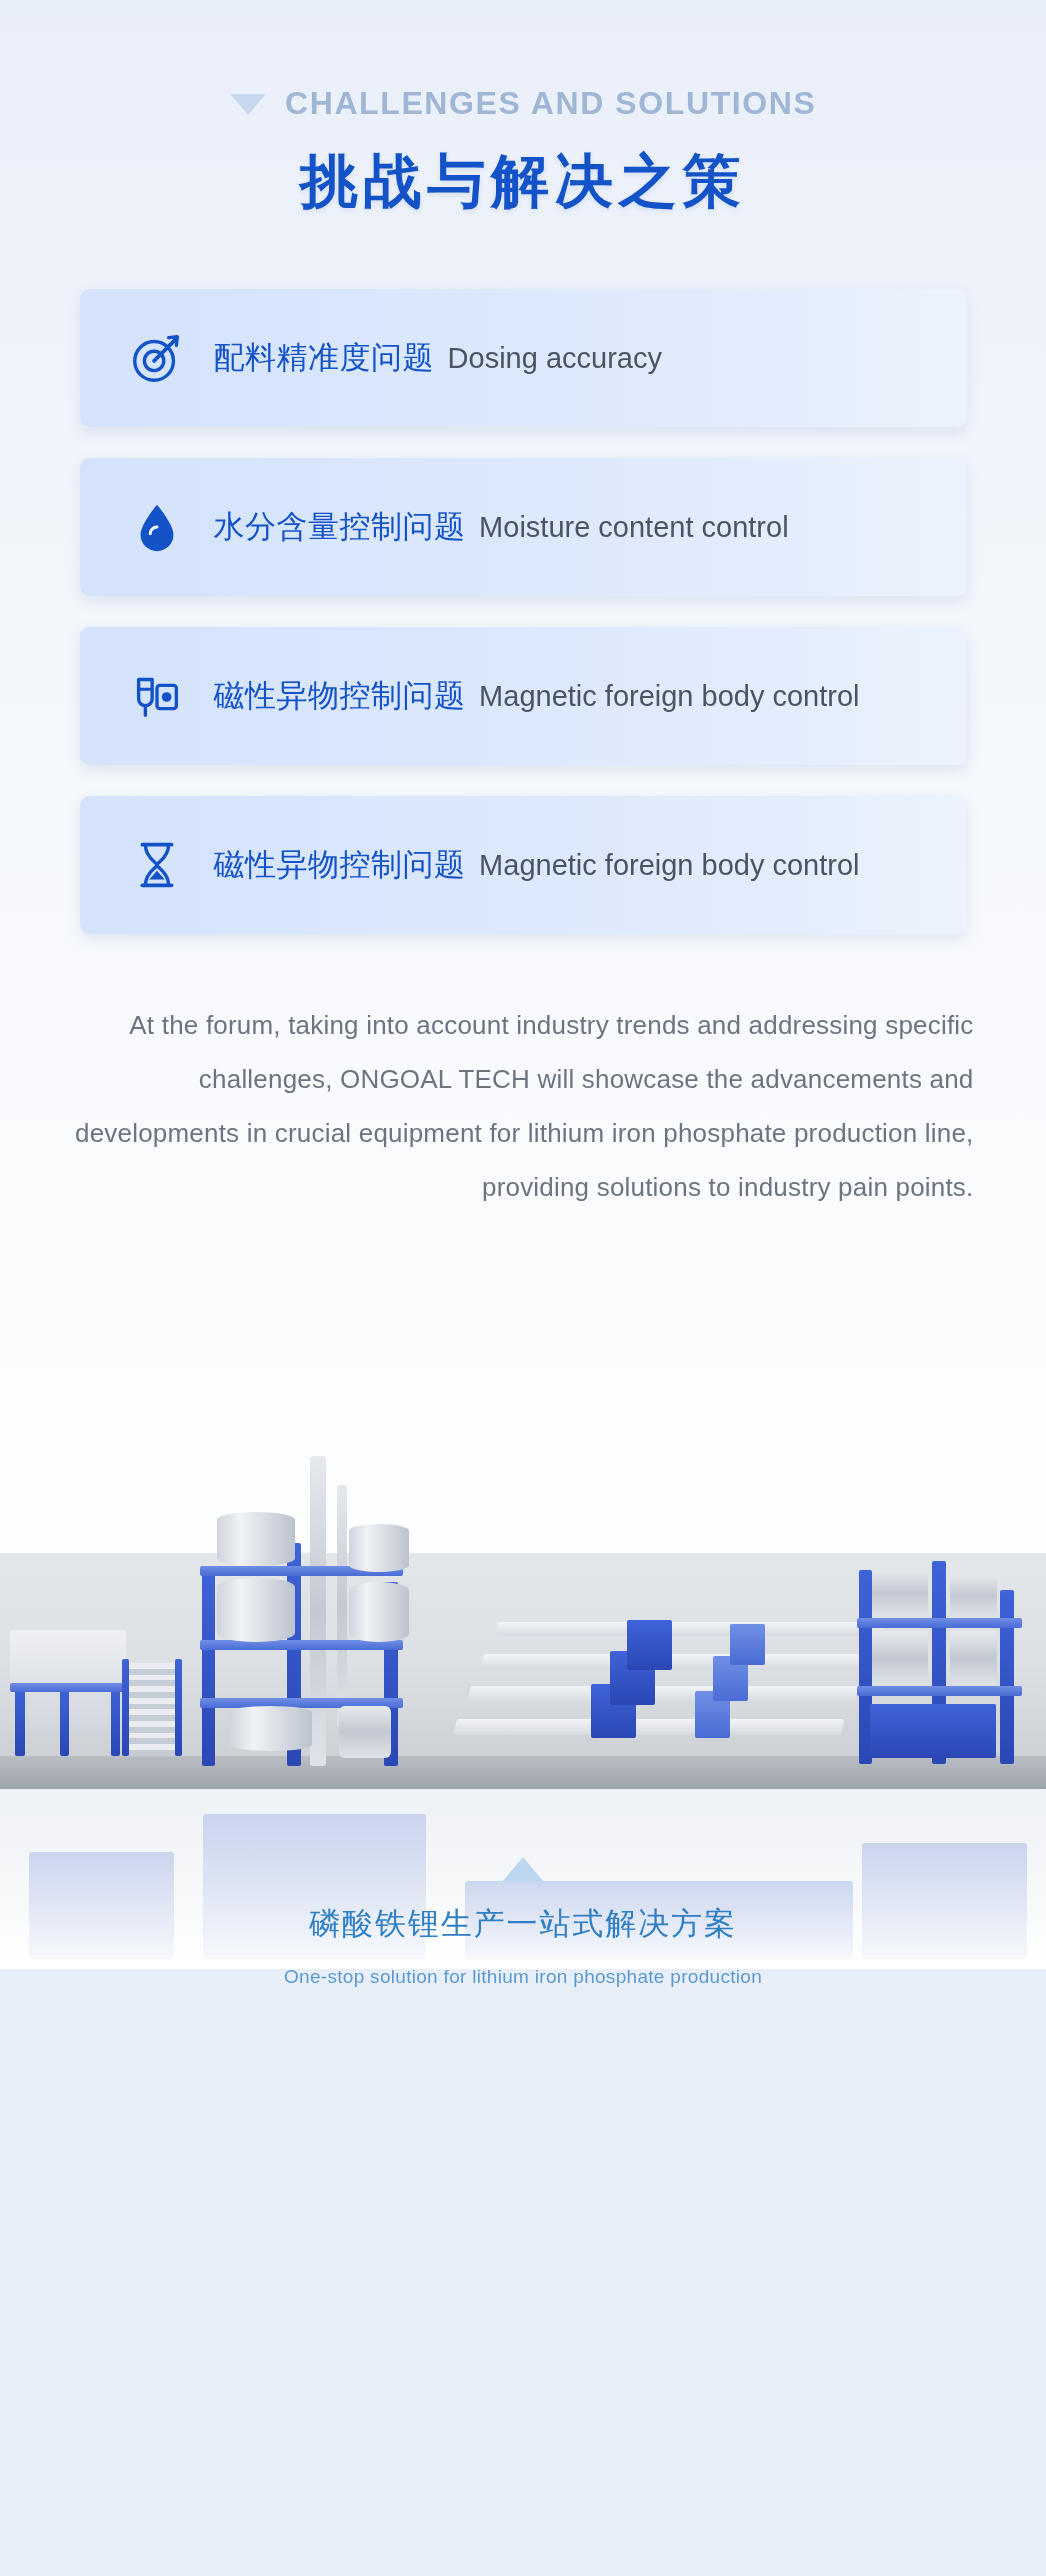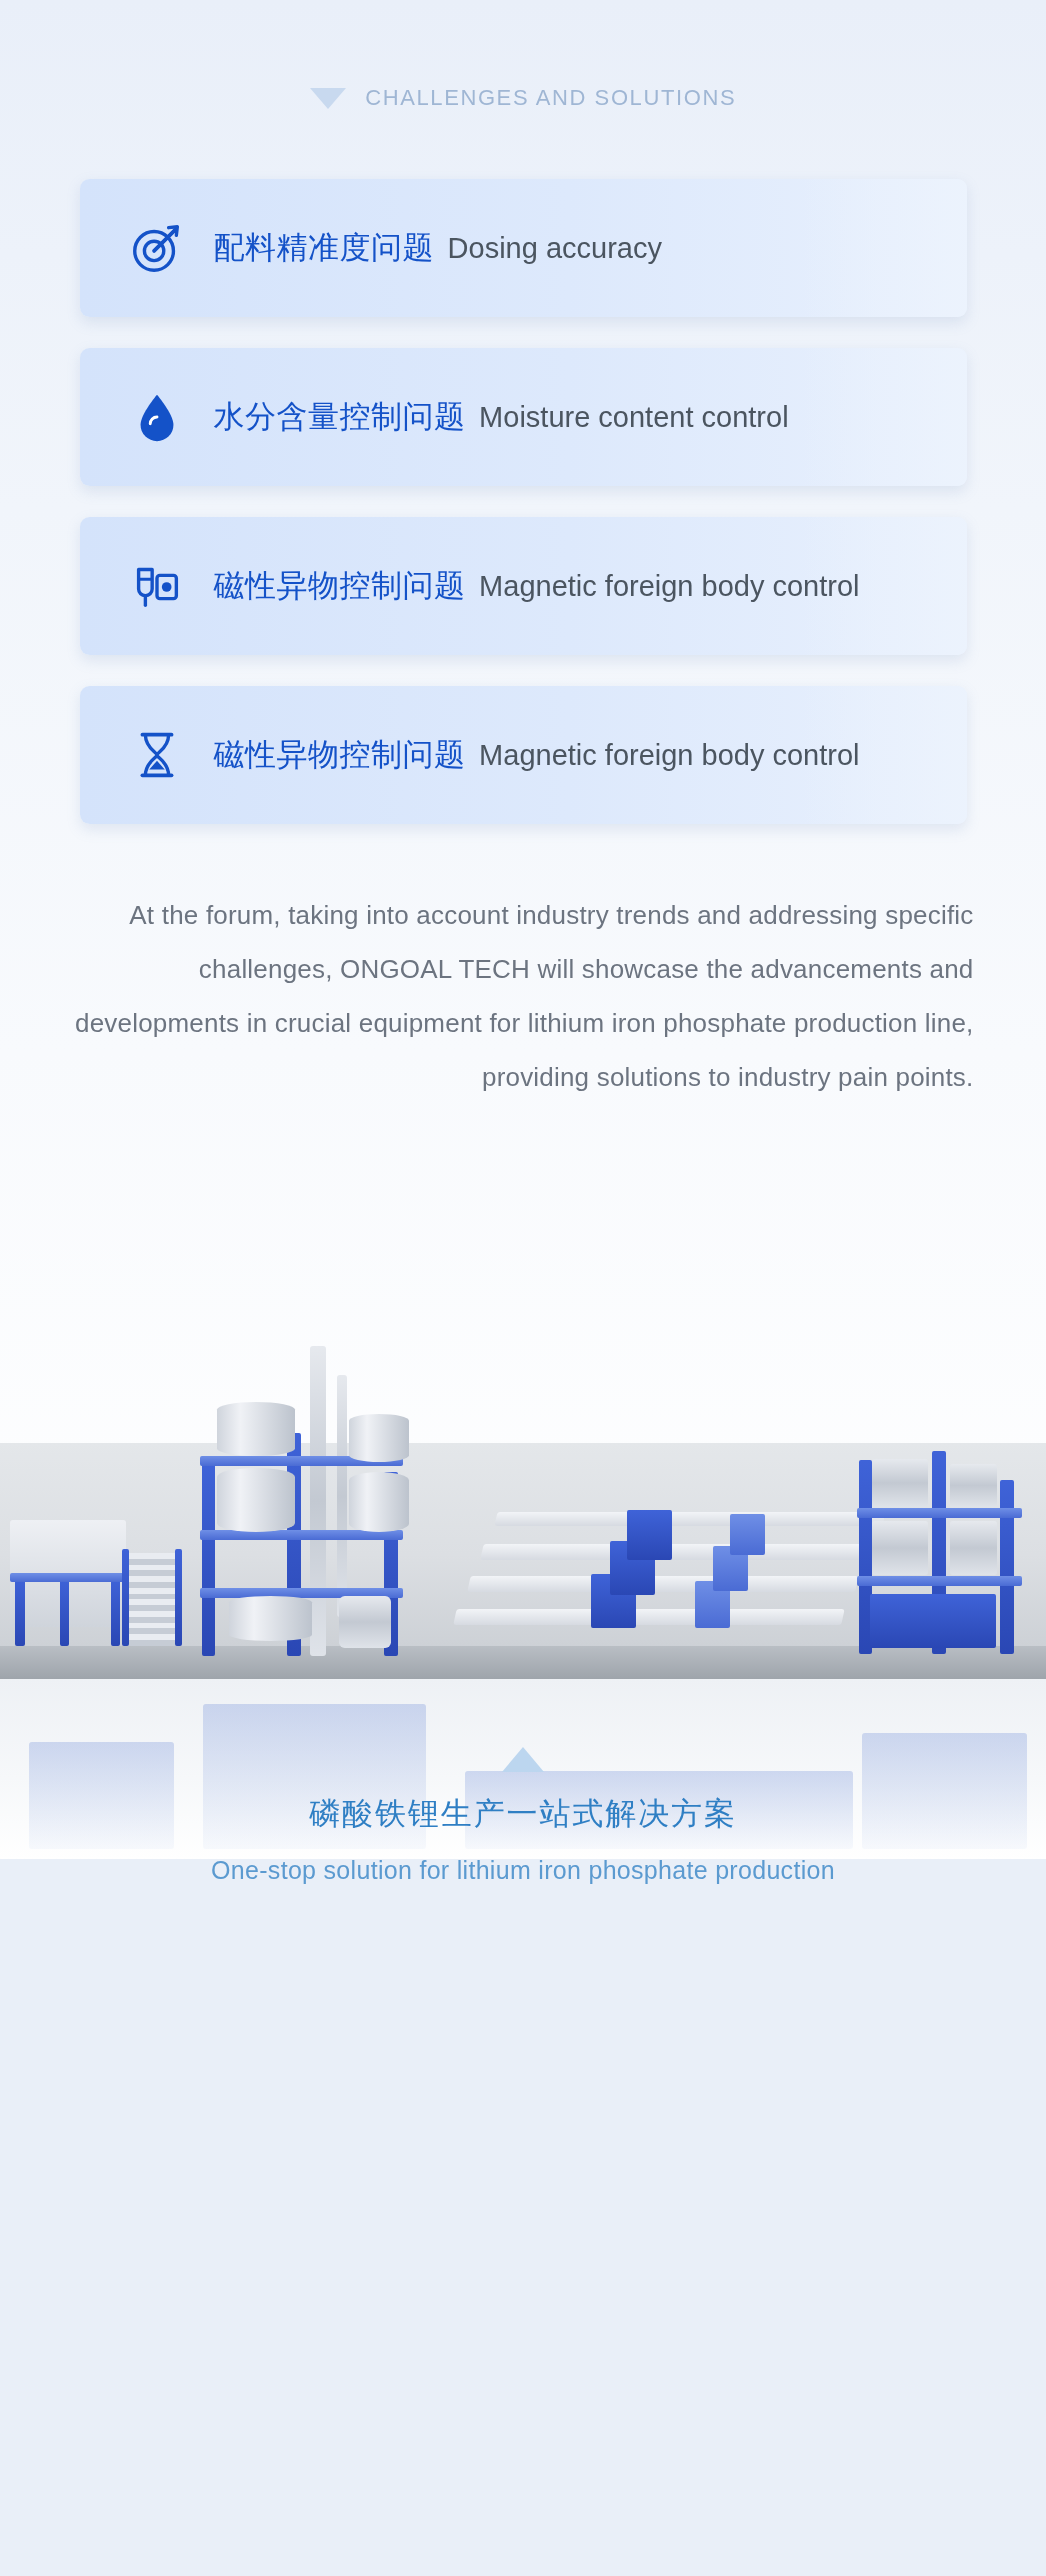--- a/index.html
+++ b/index.html
@@ -37,24 +37,24 @@
     padding-top: 85px;
   }
   .eyebrow .tri {
     width: 0; height: 0;
     border-left: 18.4px solid transparent;
     border-right: 18.4px solid transparent;
     border-top: 21px solid #c8d9ef;
     margin-top: 1.9px;
   }
   .eyebrow .txt {
-    font-size: 22px;
+    font-size: 32px;
     letter-spacing: 1.6px;
     color: #9fb6d4;
-    font-weight: 400;
+    font-weight: 700;
   }
   .main-title {
     margin-top: 21px;
     text-align: center;
     font-size: 58px;
     font-weight: bold;
     letter-spacing: 5.8px;
     color: #1452c8;
     font-family: "DejaVu Sans", "Liberation Sans", sans-serif;
     text-shadow: 0 1.9px 5.8px rgba(30,90,200,0.12);
@@ -213,35 +213,36 @@
     border-bottom: 25px solid #bcd6ef;
   }
   .caption .cn {
     font-size: 31px;
     color: #2f7fc4;
     font-family: "DejaVu Sans", "Liberation Sans", sans-serif;
     letter-spacing: 1.9px;
   }
   .caption .en {
     margin-top: 21px;
-    font-size: 25px;
+    font-size: 19px;
     color: #5b9ad0;
     letter-spacing: 0.3px;
   }
 </style>
 </head>
 <body>
 
 <div class="page">
   <div class="content">
 
     <div class="eyebrow">
       <span class="tri"></span>
       <span class="txt">CHALLENGES AND SOLUTIONS</span>
     </div>
+    <div class="main-title">挑战与解决之策</div>
 
     <div class="cards">
 
       <div class="card">
         <span class="icon">
           <svg width="60" height="60" viewBox="0 0 62 62">
             <circle cx="28" cy="34" r="20" fill="none" stroke="#1452c8" stroke-width="3.5"></circle>
             <circle cx="28" cy="34" r="10" fill="none" stroke="#1452c8" stroke-width="3.5"></circle>
             <path d="M28 34 L50 12" stroke="#1452c8" stroke-width="4" stroke-linecap="round"></path>
             <path d="M43 10 L52 9 L51 18" fill="none" stroke="#1452c8" stroke-width="3.5" stroke-linecap="round" stroke-linejoin="round"></path>

